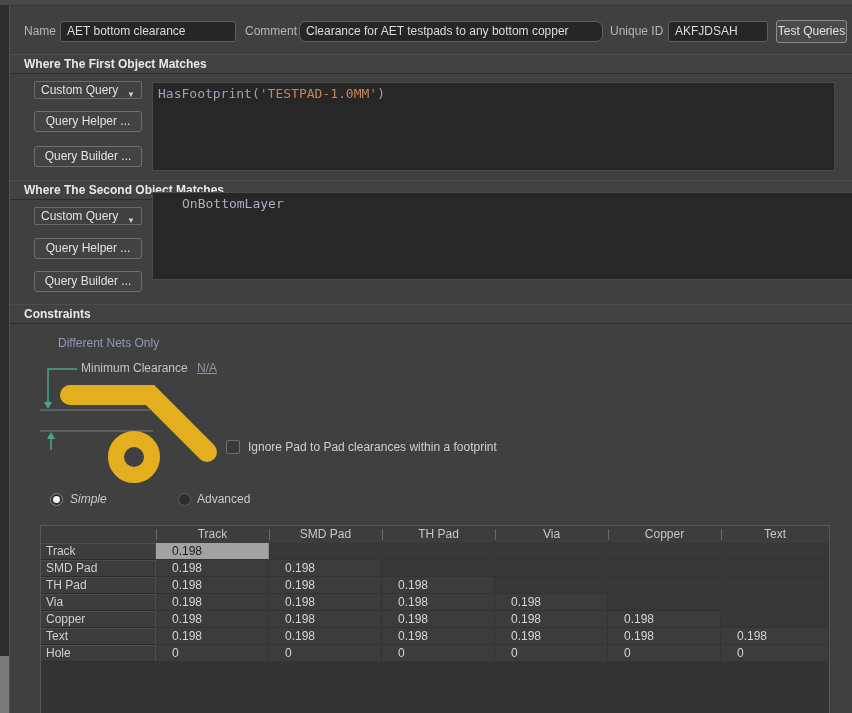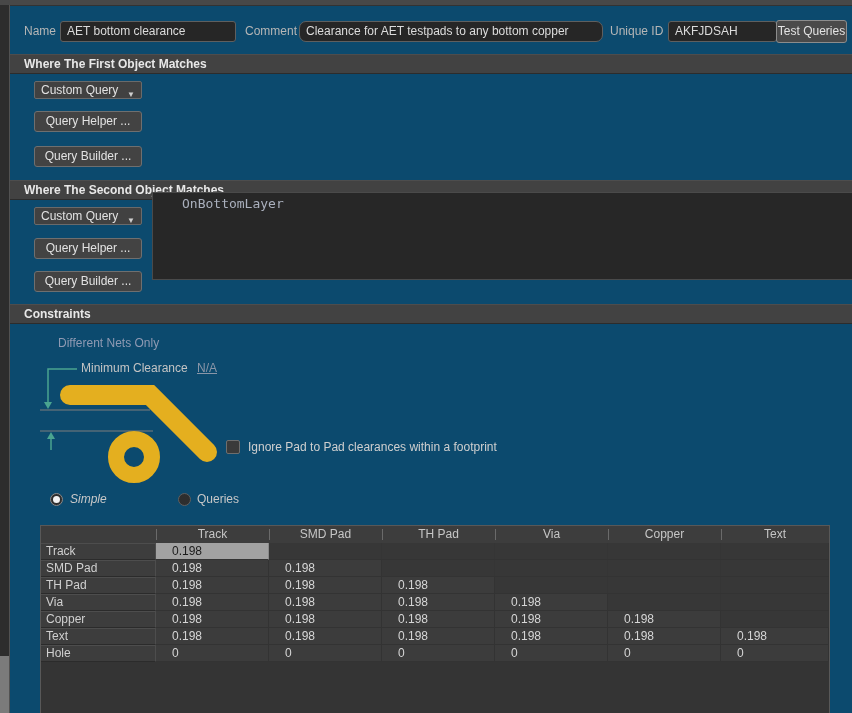--- a/index.html
+++ b/index.html
@@ -1,18 +1,18 @@
 <!DOCTYPE html>
 <html><head>
 <meta charset="utf-8">
 <style>
   html,body{margin:0;padding:0;background:#2a2a2a;}
   #screen{
     position:relative;width:852px;height:713px;overflow:hidden;
-    background:#0c4a6e;font-family:"Liberation Sans",sans-serif;
+    background:#404040;font-family:"Liberation Sans",sans-serif;
     font-size:12px;color:#c8c8c8;
   }
   .abs{position:absolute;}
   .top-strip{left:0;top:0;width:852px;height:5px;background:#484848;border-bottom:1px solid #333;}
   .left-track{left:0;top:5px;width:9px;height:708px;background:#2d2d2d;border-right:1px solid #525252;}
   .left-thumb{left:0;top:656px;width:9px;height:57px;background:#7b7b7b;}
   .lbl{color:#b6b6b6;line-height:21px;white-space:nowrap;}
   .input{
     background:#262626;border:1px solid #5f5f5f;border-radius:3px;
     color:#dcdcdc;line-height:19px;padding:0 6px;box-sizing:border-box;height:21px;
@@ -85,30 +85,33 @@
 
   <div class="abs top-strip"></div>
   <div class="abs left-track"></div>
   <div class="abs left-thumb"></div>
 
   <div class="abs lbl" style="left:24px;top:21px;">Name</div>
   <div class="abs input" style="left:60px;top:21px;width:176px;">AET bottom clearance</div>
   <div class="abs lbl" style="left:245px;top:21px;">Comment</div>
   <div class="abs input" style="left:299px;top:21px;width:304px;border-radius:7px;">Clearance for AET testpads to any bottom copper</div>
   <div class="abs lbl" style="left:610px;top:21px;">Unique ID</div>
-  <div class="abs input" style="left:668px;top:21px;width:109px;">AKFJDSAH</div>
+  <div class="abs input" style="left:668px;top:21px;width:100px;">AKFJDSAH</div>
   <div class="abs btn primary" style="left:776px;top:20px;width:71px;height:23px;line-height:21px;">Test Queries</div>
 
   <div class="abs sec-header" style="top:54px;">Where The First Object Matches</div>
   <div class="abs dropdown" style="left:34px;top:81px;width:108px;height:18px;">
     <span>Custom Query</span>
     <span class="arrow">▼</span>
   </div>
   <div class="abs btn" style="left:34px;top:111px;width:108px;height:21px;line-height:19px;">Query Helper ...</div>
   <div class="abs btn" style="left:34px;top:146px;width:108px;height:21px;line-height:19px;">Query Builder ...</div>
+  <div class="abs querybox" style="left:152px;top:82px;width:683px;height:89px;">
+    <span class="q-func">HasFootprint(</span><span class="q-str">'TESTPAD-1.0MM'</span><span class="q-func">)</span>
+  </div>
 
   <div class="abs sec-header" style="top:180px;">Where The Second Object Matches</div>
   <div class="abs dropdown" style="left:34px;top:207px;width:108px;height:18px;">
     <span>Custom Query</span>
     <span class="arrow">▼</span>
   </div>
   <div class="abs btn" style="left:34px;top:238px;width:108px;height:21px;line-height:19px;">Query Helper ...</div>
   <div class="abs btn" style="left:34px;top:271px;width:108px;height:21px;line-height:19px;">Query Builder ...</div>
   <div class="abs querybox" style="left:152px;top:192px;width:779px;height:88px;padding-left:29px;">
     <span class="q-plain">OnBottomLayer</span>
@@ -134,21 +137,21 @@
 
     <circle cx="98" cy="99" r="18" fill="none" stroke="#e4af1f" stroke-width="16"></circle>
   </svg>
 
   <div class="abs checkbox" style="left:226px;top:440px;"></div>
   <div class="abs" style="left:248px;top:440px;color:#cfcfcf;">Ignore Pad to Pad clearances within a footprint</div>
 
   <div class="radio sel" style="left:50px;top:493px;"></div>
   <div class="abs radio-lbl" style="left:70px;top:492px;font-style:italic;">Simple</div>
   <div class="radio" style="left:178px;top:493px;border-color:#5f5f5f;"></div>
-  <div class="abs radio-lbl" style="left:197px;top:492px;">Queries</div>
+  <div class="abs radio-lbl" style="left:197px;top:492px;">Advanced</div>
 
   <div class="abs" id="tbl">
     <div class="t-header">
         <div class="hcell" style="left: 115px; width: 113px;">Track</div>
         <div class="hsep" style="left: 115px;"></div>
         <div class="hcell" style="left: 228px; width: 113px;">SMD Pad</div>
         <div class="hsep" style="left: 228px;"></div>
         <div class="hcell" style="left: 341px; width: 113px;">TH Pad</div>
         <div class="hsep" style="left: 341px;"></div>
         <div class="hcell" style="left: 454px; width: 113px;">Via</div>

